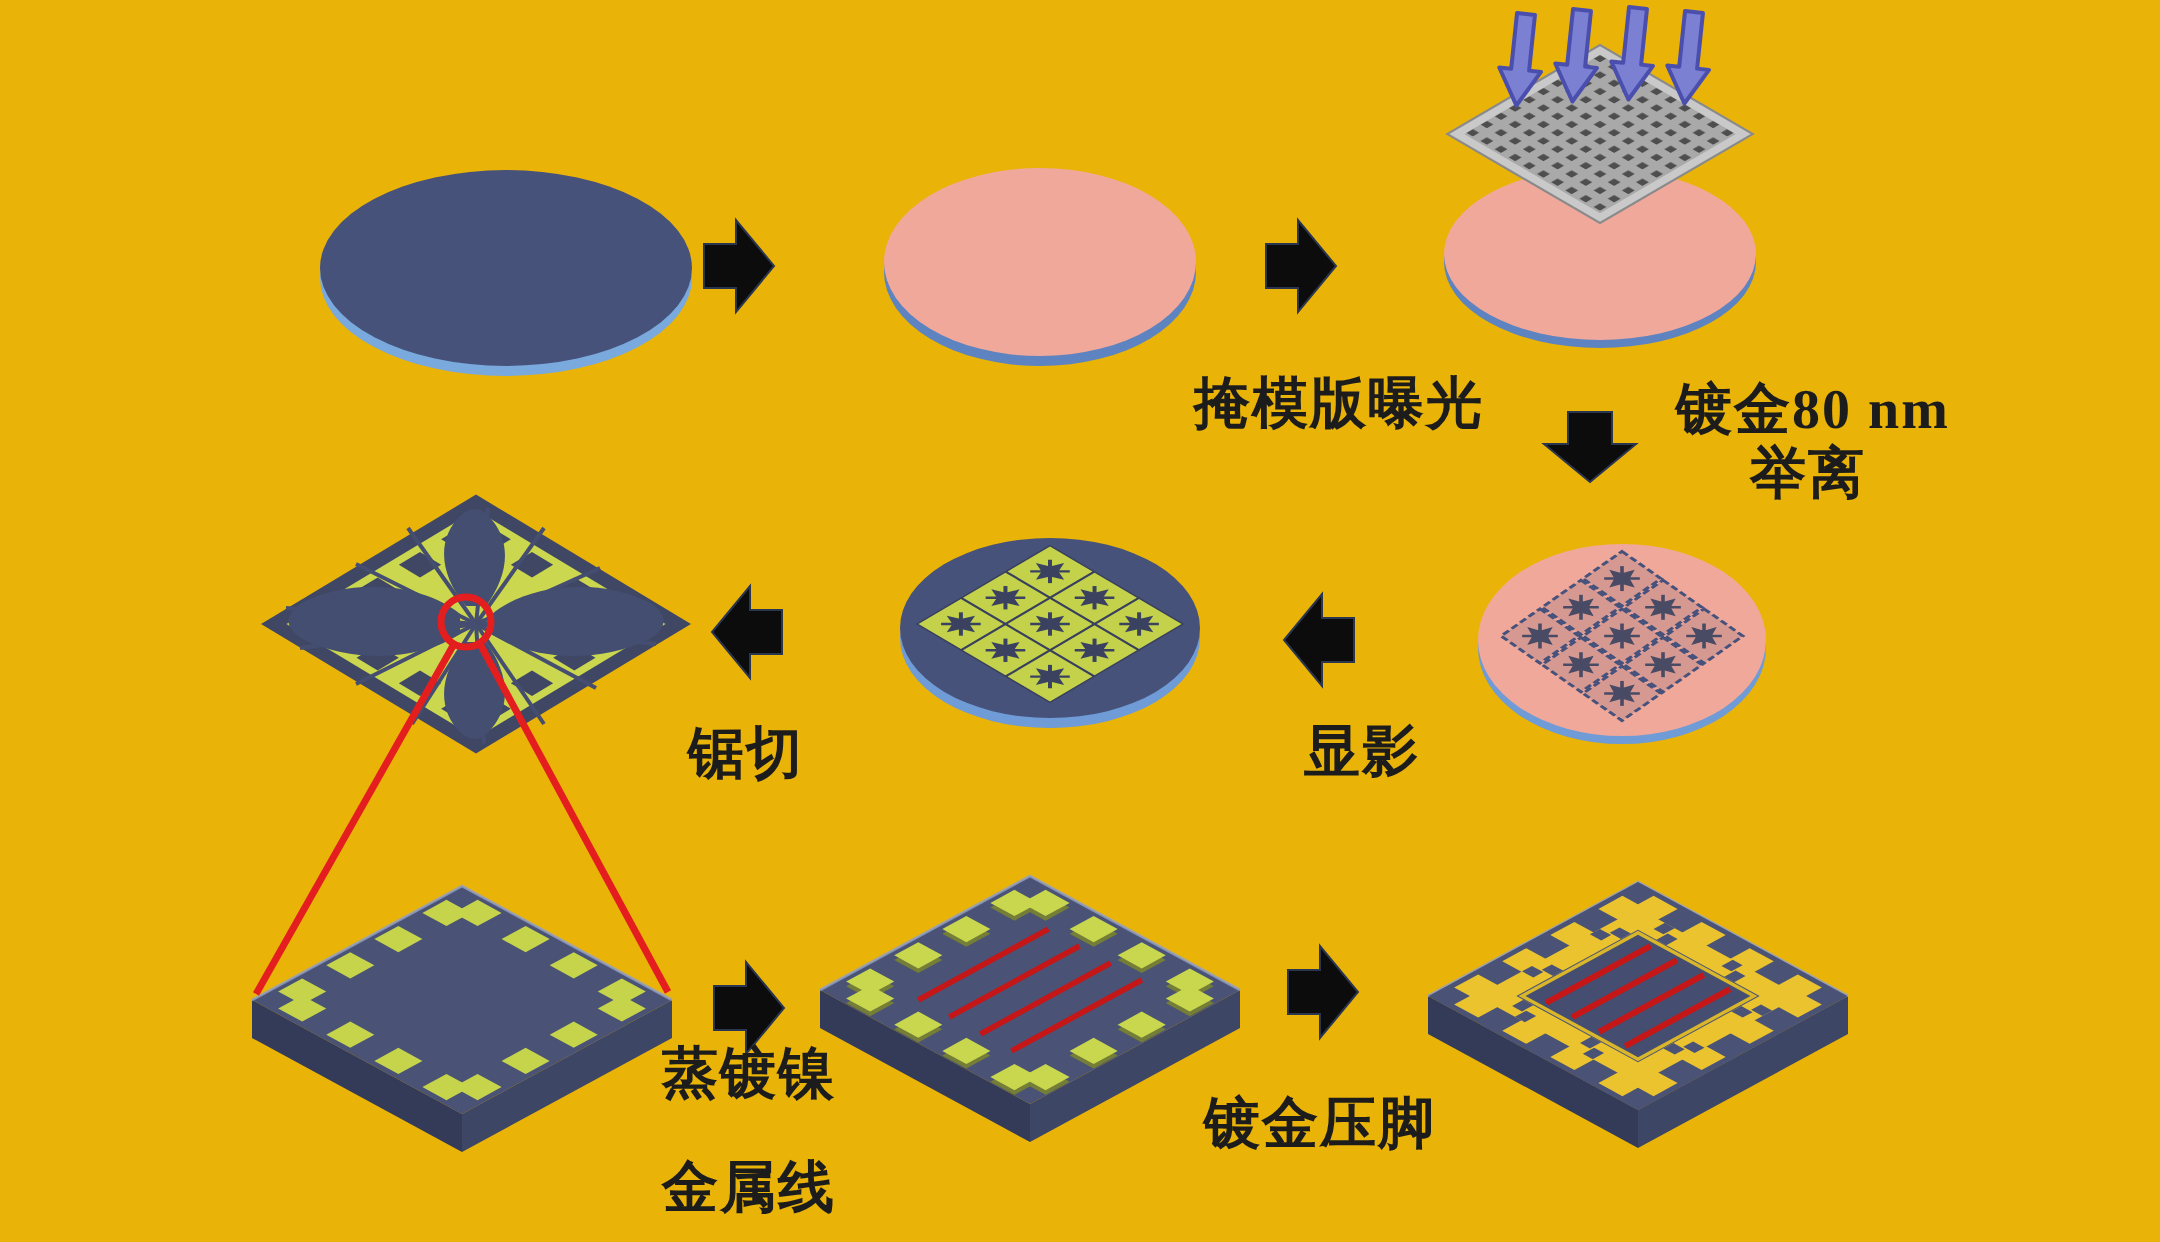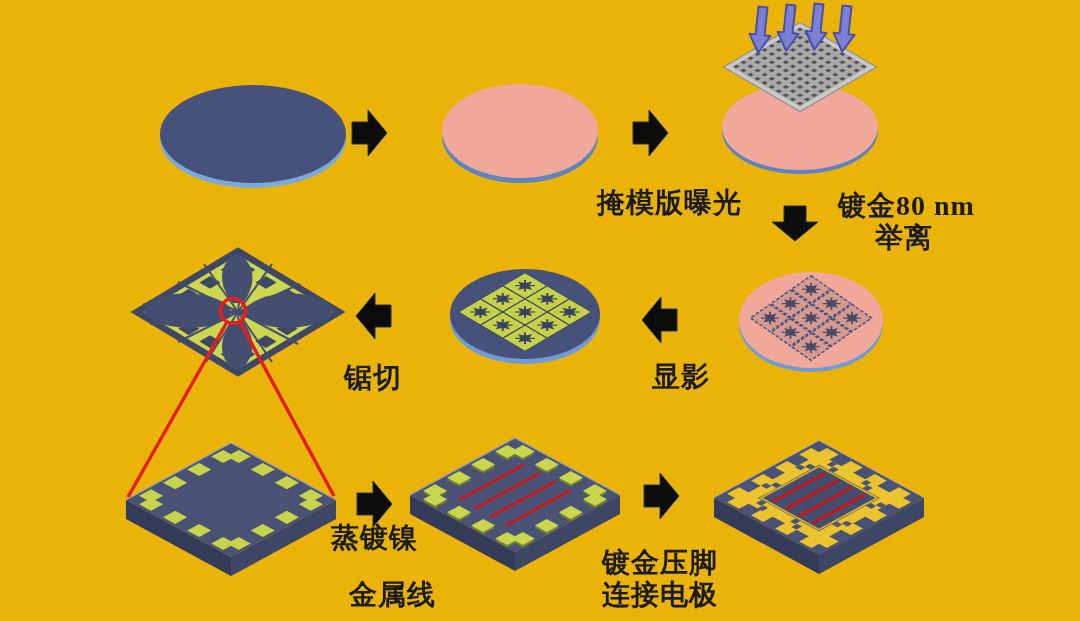--- a/index.html
+++ b/index.html
@@ -233,17 +233,16 @@
   <use href="#blockArrow" transform="translate(357,479)"></use>
   <use href="#blockArrow" transform="translate(644,471)"></use>
 </svg>
 
 <div class="lbl" style="left:597px;top:188px">掩模版曝光</div>
 <div class="lbl" style="left:838px;top:191px">镀金80 nm</div>
 <div class="lbl" style="left:838px;top:223px;width:132px;text-align:center">举离</div>
 <div class="lbl" style="left:344px;top:363px">锯切</div>
 <div class="lbl" style="left:652px;top:362px">显影</div>
 <div class="lbl" style="left:331px;top:523px">蒸镀镍</div>
-<div class="lbl" style="left:349px;top:580px">金属线</div>
+<div class="lbl" style="left:331px;top:580px">金属线</div>
 <div class="lbl" style="left:602px;top:548px">镀金压脚</div>
-<div class="lbl" style="left:602px;top:580px">连接电极</div>
 
 </div>
 
 </body></html>

